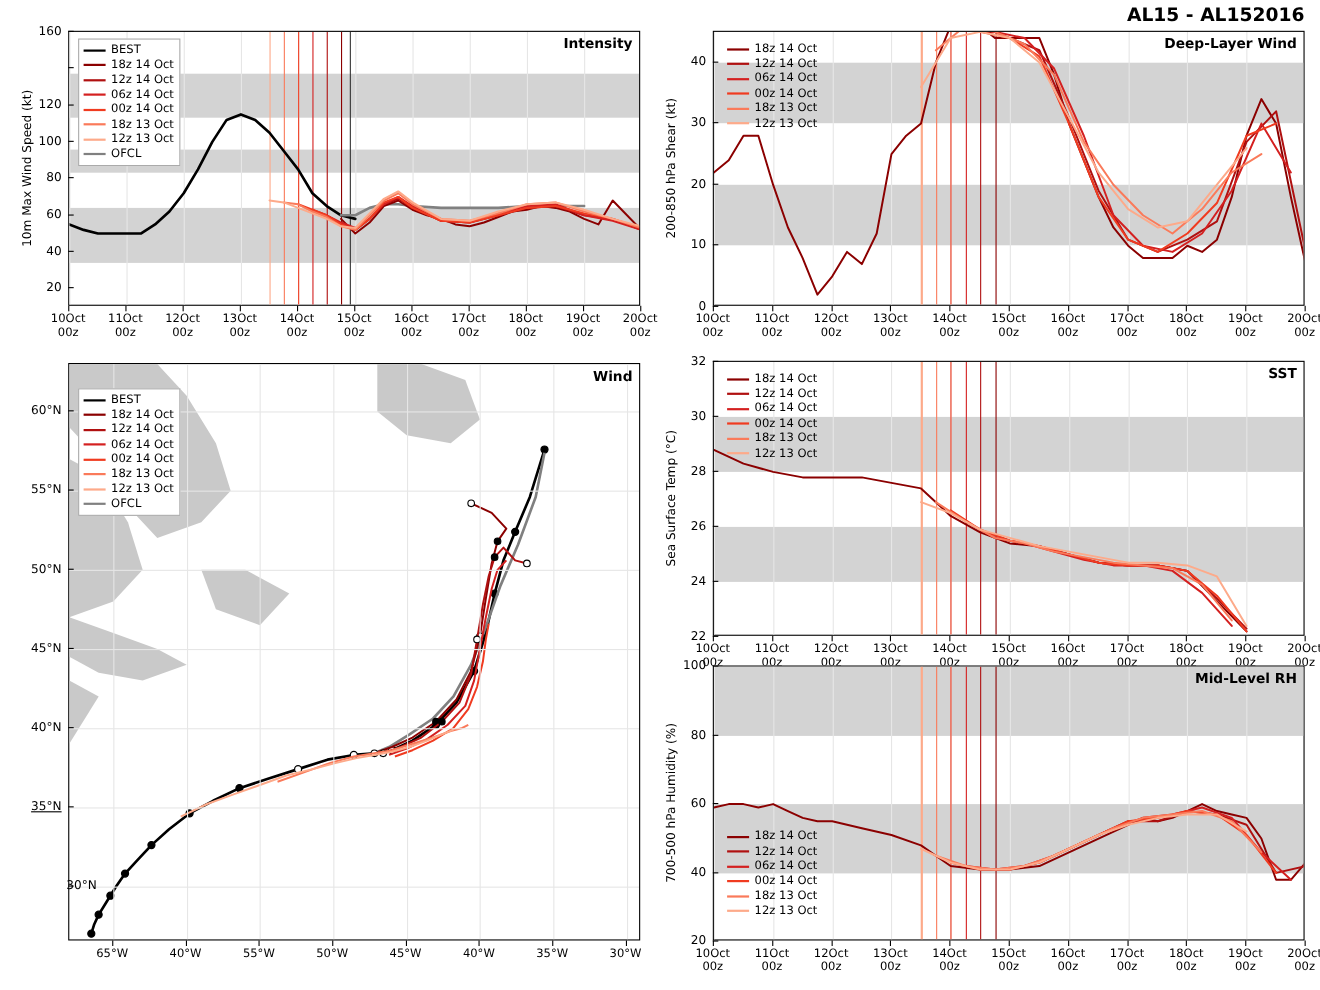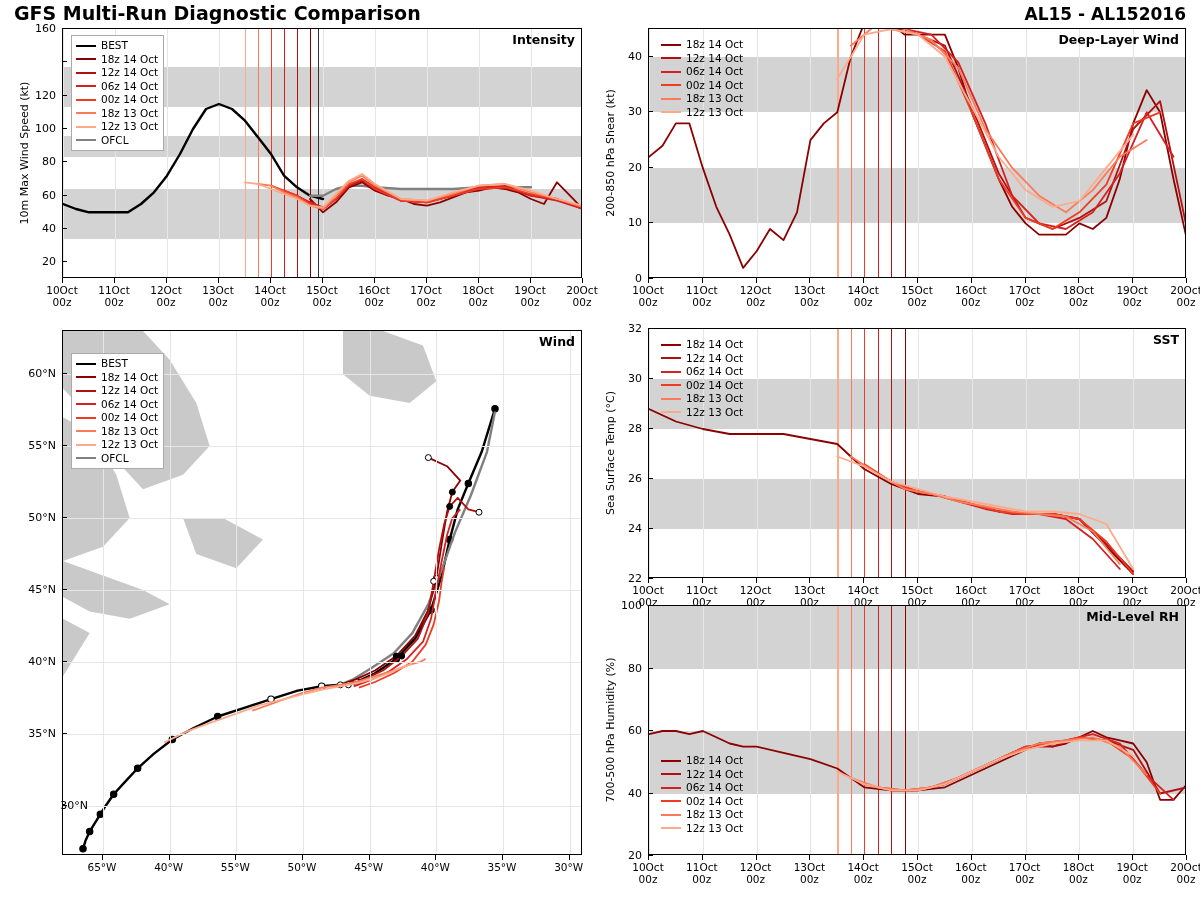--- a/index.html
+++ b/index.html
@@ -79,21 +79,20 @@
 
   
   .logo{position:absolute;left:8px;bottom:6px;width:120px;height:40px;}
   svg{display:block;}
 </style>
 </head>
 <body>
 
 <div class="page">
 
-  <div class="hdr-left">GFS Multi-Run Diagnostic Comparison</div>
   <div class="hdr-right">AL15 - AL152016</div>
 
   <div class="panel" id="p-intensity" style="left: 0px; top: 0px; width: 1200px; height: 900px;">
       <div class="plot" style="left: 62px; top: 28px; width: 520px; height: 250px;">
         <div class="band" style="top: 160px; height: 50px;"></div>
         <div class="band" style="top: 106.667px; height: 21.6667px;"></div>
         <div class="band" style="top: 38.3333px; height: 40px;"></div>
         <div class="gridline-v" style="left: 0px;"></div>
         <div class="gridline-v" style="left: 52px;"></div>
         <div class="gridline-v" style="left: 104px;"></div>
@@ -287,21 +286,21 @@
             <span class="legend-label">12z 13 Oct</span>
           </div>
           <div class="legend-row">
             <span class="legend-swatch" style="border-top-color: rgb(128, 128, 128);"></span>
             <span class="legend-label">OFCL</span>
           </div>
         </div>
       </div>
       <div class="ytick" style="top: 804.658px; right: 1112px;">30°N</div>
       <div class="ytickmark" style="left: 62px; top: 804.658px;"></div>
-      <div class="ytick" style="top: 732.74px; right: 1144px;">35°N</div>
+      <div class="ytick" style="top: 732.74px; right: 1144px; text-decoration: underline;">35°N</div>
       <div class="ytickmark" style="left: 62px; top: 732.74px;"></div>
       <div class="ytick" style="top: 660.822px; right: 1144px;">40°N</div>
       <div class="ytickmark" style="left: 62px; top: 660.822px;"></div>
       <div class="ytick" style="top: 588.904px; right: 1144px;">45°N</div>
       <div class="ytickmark" style="left: 62px; top: 588.904px;"></div>
       <div class="ytick" style="top: 516.986px; right: 1144px;">50°N</div>
       <div class="ytickmark" style="left: 62px; top: 516.986px;"></div>
       <div class="ytick" style="top: 445.068px; right: 1144px;">55°N</div>
       <div class="ytickmark" style="left: 62px; top: 445.068px;"></div>
       <div class="ytick" style="top: 373.151px; right: 1144px;">60°N</div>

